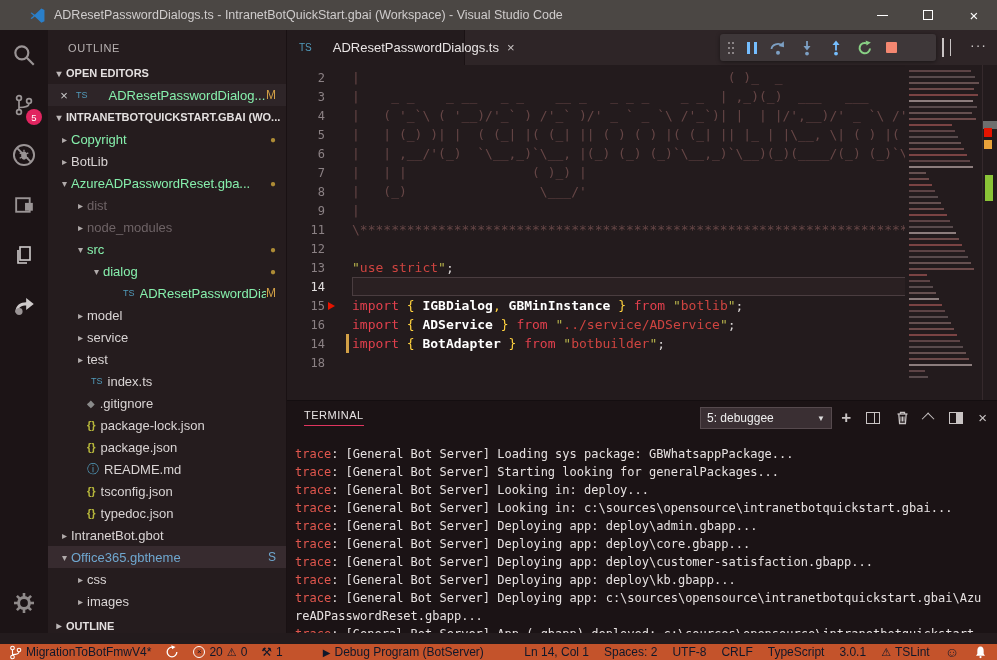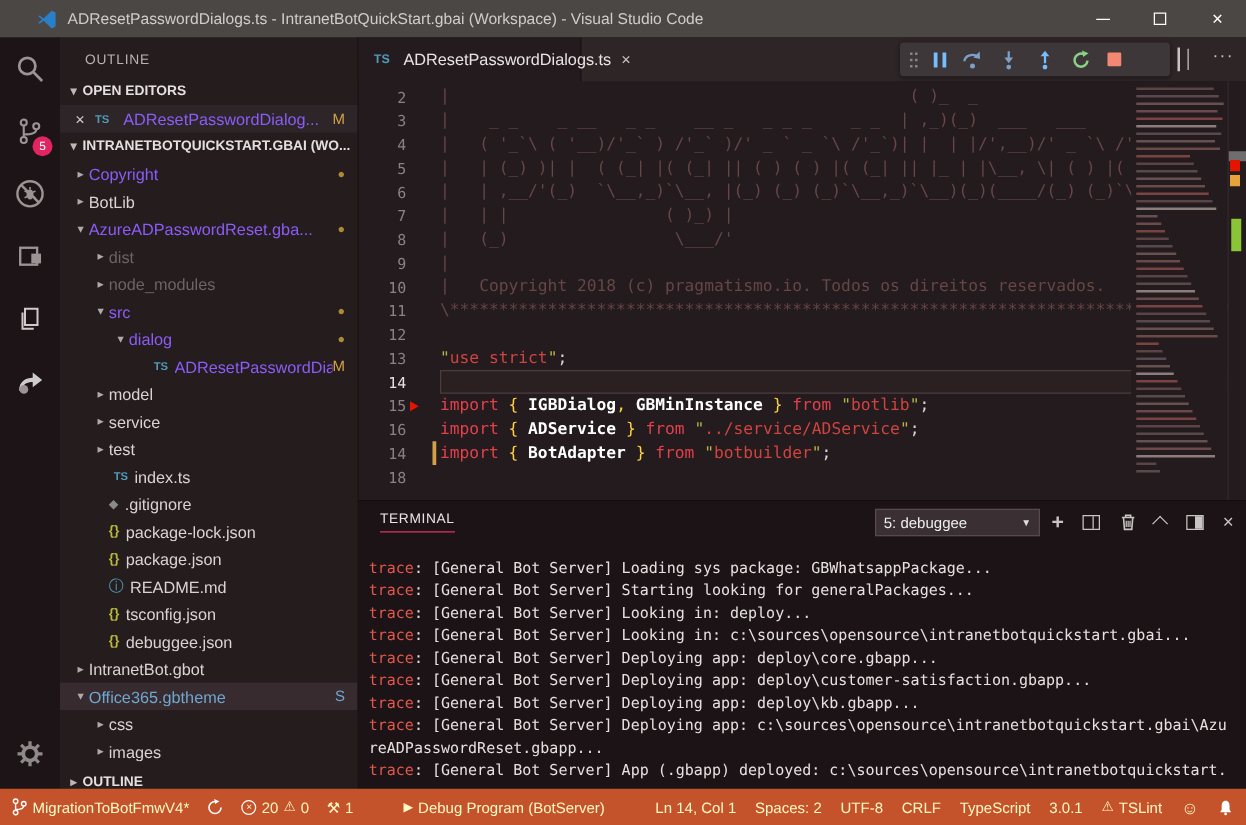--- a/index.html
+++ b/index.html
@@ -27,22 +27,22 @@
   .ab-badge { position:absolute; right:6px; bottom:5px; min-width:16px; height:16px; border-radius:8px; background:#e12560; color:#fff; font-size:9.5px; display:flex; align-items:center; justify-content:center; padding:0 2px; }
   .ab-gear { position:absolute; bottom:8px; left:0; width:48px; height:44px; display:flex; align-items:center; justify-content:center; }
 
   
   .sidebar { width:239px; background:#251c1e; flex:none; position:relative; overflow:hidden; color:#d9d4d4; border-right:1px solid #191113; }
   .sb-title { padding:12px 0 8px 20px; font-size:11px; letter-spacing:.6px; color:#b8b2b2; }
   .sb-section-h { height:22px; display:flex; align-items:center; font-size:11px; font-weight:bold; color:#e4e0e0; padding-left:4px; }
   .sb-section-h .tw { width:14px; text-align:center; font-size:10px; color:#bdb8b8; }
   .oe-item { height:22px; display:flex; align-items:center; background:#2e2528; padding-left:8px; font-size:13px; }
   .oe-close { width:16px; color:#cccccc; font-size:13px; text-align:center; }
-  .ts-badge { color:#519aba; font-size:9px; font-weight:bold; margin:0 11px 0 4px; }
-  .gold { color:#8b5cf6; } .white { color:#d9d4d4; } .dim { color:#6e6366; } .blue { color:#6fa7cf; }
+  .ts-badge { color:#519aba; font-size:9px; font-weight:normal; margin:0 21px 0 4px; }
+  .gold { color:#86efac; } .white { color:#d9d4d4; } .dim { color:#6e6366; } .blue { color:#6fa7cf; }
   .row-right { margin-left:auto; margin-right:10px; font-size:12px; }
   .tree { font-size:13px; }
   .tree-row { height:22px; display:flex; align-items:center; }
   .tree-row.selected { background:#372b2f; }
   .tree-arrow { width:13px; text-align:center; color:#b0aaaa; font-size:10px; flex:none; }
   .tree-icon { flex:none; margin-right:5px; }
   .ic-braces { color:#b7b73b; font-size:11px; font-weight:bold; }
   .ic-info { color:#519aba; font-size:12px; }
   .ic-git { color:#8a8a8a; font-size:10px; }
   .tree-label { white-space:nowrap; overflow:hidden; }
@@ -96,21 +96,21 @@
   .plus-ic { font-size:17px; line-height:1; font-weight:bold; }
   .chev-up { width:9px; height:9px; border-left:1.6px solid #c9c4c4; border-top:1.6px solid #c9c4c4; transform:rotate(45deg) translateY(2px); }
   .panel-right-ic { width:14px; height:12px; border:1px solid #c9c4c4; position:relative; }
   .panel-right-ic::after { content:""; position:absolute; top:0; bottom:0; right:0; width:6px; background:#c9c4c4; }
   .x-ic { font-size:15px; line-height:1; }
   .terminal { padding:11px 10px 0 8px; font-family:"DejaVu Sans Mono", monospace; font-size:12px; line-height:18px; color:#e6e1e1; overflow:hidden; height:199px; }
   .term-line { word-break:break-all; white-space:pre-wrap; }
   .t-trace { color:#e2574e; }
 
   
-  .statusbar { position:absolute; left:0; right:0; bottom:0; height:29px; background:#c4532b; color:#fef9c3; display:flex; align-items:center; font-size:12px; }
+  .statusbar { position:absolute; left:0; right:0; bottom:0; height:16px; background:#c4532b; color:#0f172a; display:flex; align-items:center; font-size:12px; }
   .sb-item { display:flex; align-items:center; gap:4px; margin-right:14px; white-space:nowrap; }
   .sb-left { display:flex; align-items:center; margin-left:9px; }
   .sb-rt { margin-left:auto; display:flex; align-items:center; margin-right:10px; }
   .sb-rt .sb-item { margin-right:0; margin-left:15px;text-align:center; }
   .err-ic { width:12px; height:12px; border:1px solid #fff; border-radius:50%; display:flex; align-items:center; justify-content:center; font-size:8px; line-height:1; }
   .warn-ic { font-size:11px; }
   .play-ic { font-size:10px; }
   .debug-item { margin-left:26px; }
 </style>
 </head>
@@ -294,21 +294,21 @@
             <span class="tree-label white">README.md</span>
           </div>
           <div class="tree-row" style="padding-left: 26px;">
             <span class="tree-arrow"></span>
             <span class="ic-braces tree-icon">{}</span>
             <span class="tree-label white">tsconfig.json</span>
           </div>
           <div class="tree-row" style="padding-left: 26px;">
             <span class="tree-arrow"></span>
             <span class="ic-braces tree-icon">{}</span>
-            <span class="tree-label white">debuggee.json</span>
+            <span class="tree-label white">typedoc.json</span>
           </div>
           <div class="tree-row" style="padding-left: 10px;">
             <span class="tree-arrow">▸</span>
             <span class="tree-label white">IntranetBot.gbot</span>
           </div>
           <div class="tree-row selected" style="padding-left: 10px;">
             <span class="tree-arrow">▾</span>
             <span class="tree-label blue">Office365.gbtheme</span>
             <span class="row-right s-badge">S</span>
           </div>
@@ -401,25 +401,20 @@
             </div>
             <div class="code-row">
               <div class="gutter-num">8</div>
               <div class="gutter-glyph"></div>
               <div class="code-text"><span class="tk-com">|   (_)                 \___/'</span></div>
             </div>
             <div class="code-row">
               <div class="gutter-num">9</div>
               <div class="gutter-glyph"></div>
               <div class="code-text"><span class="tk-com">|</span></div>
-            </div>
-            <div class="code-row">
-              <div class="gutter-num">10</div>
-              <div class="gutter-glyph"></div>
-              <div class="code-text"><span class="tk-com">|   Copyright 2018 (c) pragmatismo.io. Todos os direitos reservados.</span></div>
             </div>
             <div class="code-row">
               <div class="gutter-num">11</div>
               <div class="gutter-glyph"></div>
               <div class="code-text"><span class="tk-com">\******************************************************************************************</span></div>
             </div>
             <div class="code-row">
               <div class="gutter-num">12</div>
               <div class="gutter-glyph"></div>
               <div class="code-text"></div>
@@ -540,20 +535,21 @@
             <span class="chev-up"></span>
             <span class="panel-right-ic"></span>
             <span class="x-ic">×</span>
           </div>
         </div>
         <div class="terminal" id="terminal">
             <div class="term-line"><span class="t-trace">trace</span><span>: [General Bot Server] Loading sys package: GBWhatsappPackage...</span></div>
             <div class="term-line"><span class="t-trace">trace</span><span>: [General Bot Server] Starting looking for generalPackages...</span></div>
             <div class="term-line"><span class="t-trace">trace</span><span>: [General Bot Server] Looking in: deploy...</span></div>
             <div class="term-line"><span class="t-trace">trace</span><span>: [General Bot Server] Looking in: c:\sources\opensource\intranetbotquickstart.gbai...</span></div>
+            <div class="term-line"><span class="t-trace">trace</span><span>: [General Bot Server] Deploying app: deploy\admin.gbapp...</span></div>
             <div class="term-line"><span class="t-trace">trace</span><span>: [General Bot Server] Deploying app: deploy\core.gbapp...</span></div>
             <div class="term-line"><span class="t-trace">trace</span><span>: [General Bot Server] Deploying app: deploy\customer-satisfaction.gbapp...</span></div>
             <div class="term-line"><span class="t-trace">trace</span><span>: [General Bot Server] Deploying app: deploy\kb.gbapp...</span></div>
             <div class="term-line"><span class="t-trace">trace</span><span>: [General Bot Server] Deploying app: c:\sources\opensource\intranetbotquickstart.gbai\AzureADPasswordReset.gbapp...</span></div>
             <div class="term-line"><span class="t-trace">trace</span><span>: [General Bot Server] App (.gbapp) deployed: c:\sources\opensource\intranetbotquickstart.g</span></div>
           </div>
       </div>
     </div>
   </div>
 

